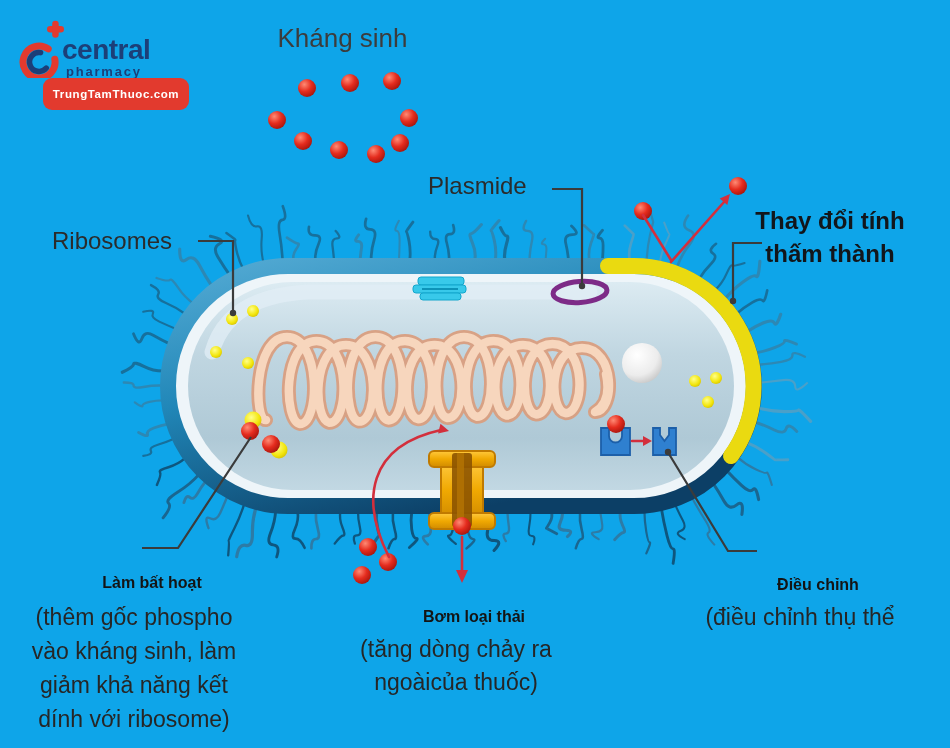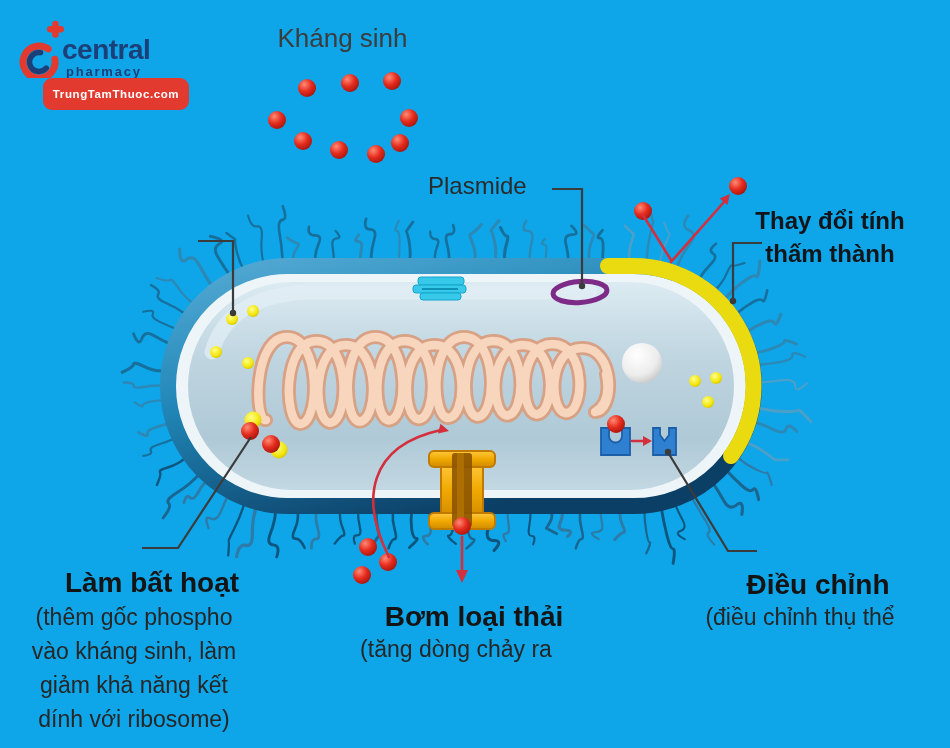--- a/index.html
+++ b/index.html
@@ -3,21 +3,21 @@
 <meta charset="utf-8">
 <style>
   html,body{margin:0;padding:0;background:#ffffff;}
   .scene{position:relative;width:950px;height:748px;background:#0ea5e9;overflow:hidden;
          font-family:"Liberation Sans", sans-serif;}
   svg{position:absolute;left:0;top:0;}
   .lbl{position:absolute;color:var(--textBody);line-height:1;}
   .center{text-align:center;}
   .plain{font-size:25px;font-weight:500;color:#3c3c3c;}
   .blk{position:absolute;text-align:center;}
-  .blk .ttl{font-size:28px;font-weight:700;color:var(--textDark);line-height:34px;margin-left:36px;}
+  .blk .ttl{font-size:16px;font-weight:700;color:var(--textDark);line-height:34px;margin-left:36px;}
   .blk .ln{font-size:23px;font-weight:400;color:#262626;line-height:34px;}
   .blk33 .ttl,.blk33 .ln{line-height:33px;}
   .perm{font-size:24px;font-weight:700;color:#12161b;line-height:33px;text-align:center;}
   
   .logo{position:absolute;left:6px;top:14px;width:160px;height:86px;}
   .logo .brand{position:absolute;left:56px;top:20px;font-size:28px;font-weight:700;color:var(--logoBlue);letter-spacing:-0.5px;}
   .logo .tagline{position:absolute;left:60px;top:50px;font-size:13px;font-weight:600;color:var(--logoBlue);letter-spacing:1.8px;}
   .logo .banner{position:absolute;left:2px;top:64px;width:146px;height:32px;background:var(--logoRed);
       border-radius:9px;color:#fff;font-size:11.5px;font-weight:700;letter-spacing:0.6px;
       display:flex;align-items:center;justify-content:center;margin-left:35px;}
@@ -264,37 +264,39 @@
     </svg>
     <div class="brand">central</div>
     <div class="tagline">pharmacy</div>
     <div class="banner">TrungTamThuoc.com</div>
   </div>
 
   <div class="lbl plain center" style="left:235px;top:25px;width:215px;font-size:26px;">Kháng sinh</div>
 
   <div class="lbl plain" style="left:428px;top:174px;font-size:24px;color:#2b2b2b;">Plasmide</div>
 
+  <div class="lbl plain" style="left:52px;top:229px;font-size:24px;color:#2b2b2b;">Ribosomes</div>
 
   <div class="blk" style="left:725px;top:204px;width:210px;">
     <div class="perm">Thay đổi tính</div>
     <div class="perm">thấm thành</div>
   </div>
 
   <div class="blk" style="left:0px;top:566px;width:268px;">
     <div class="ttl">Làm bất hoạt</div>
     <div class="ln">(thêm gốc phospho</div>
     <div class="ln">vào kháng sinh, làm</div>
     <div class="ln">giảm khả năng kết</div>
     <div class="ln">dính với ribosome)</div>
   </div>
 
   <div class="blk blk33" style="left:330px;top:600px;width:252px;">
     <div class="ttl">Bơm loại thải</div>
     <div class="ln">(tăng dòng chảy ra</div>
+    <div class="ln">ngoàicủa thuốc)</div>
   </div>
 
   <div class="blk blk33" style="left:678px;top:568px;width:244px;text-align:center;">
     <div class="ttl">Điều chỉnh</div>
     <div class="ln">(điều chỉnh thụ thể</div>
   </div>
 
 </div>
 
 </body></html>

